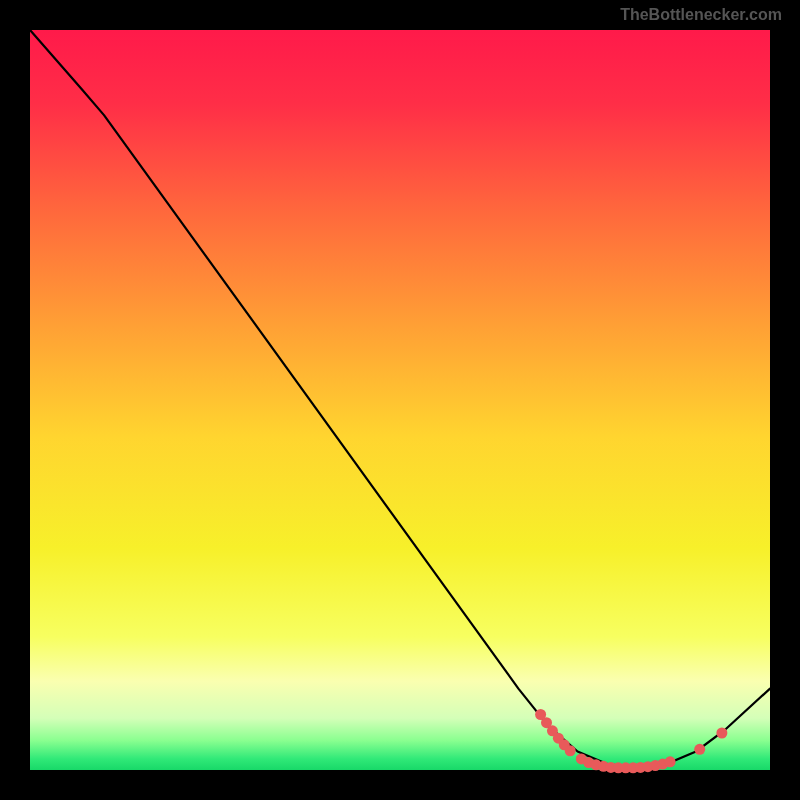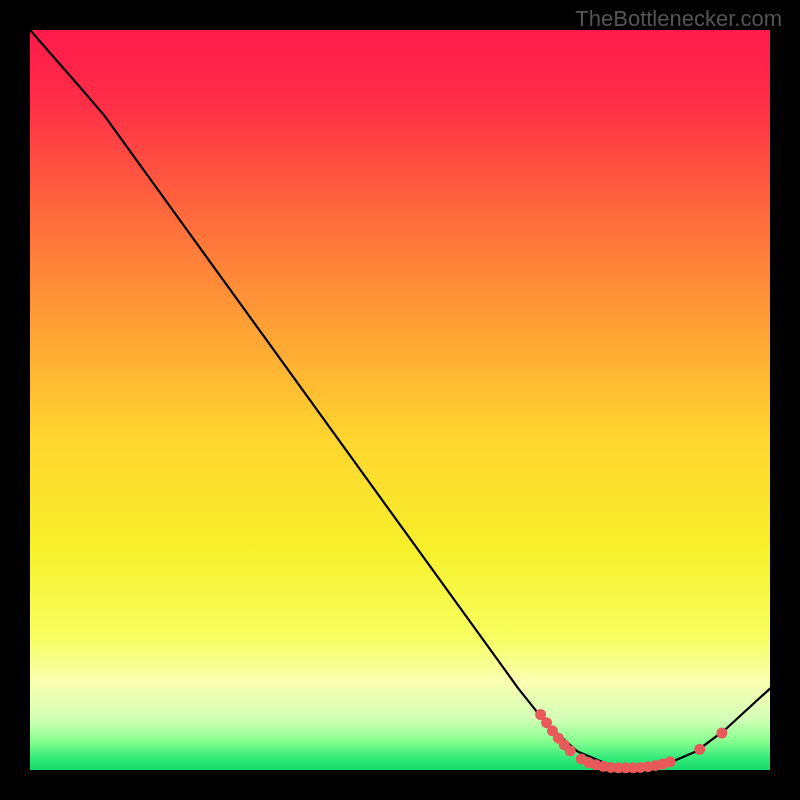--- a/index.html
+++ b/index.html
@@ -14,22 +14,22 @@
   .chart-container {
     width: 800px;
     height: 800px;
     position: relative;
   }
   .watermark {
     position: absolute;
     top: 6px;
     right: 18px;
     color: #555;
-    font-size: 22px;
-    font-weight: 400;
+    font-size: 16px;
+    font-weight: 700;
     z-index: 10;
   }
   svg {
     display: block;
   }
 </style>
 </head>
 <body>
 
 <div class="chart-container">

